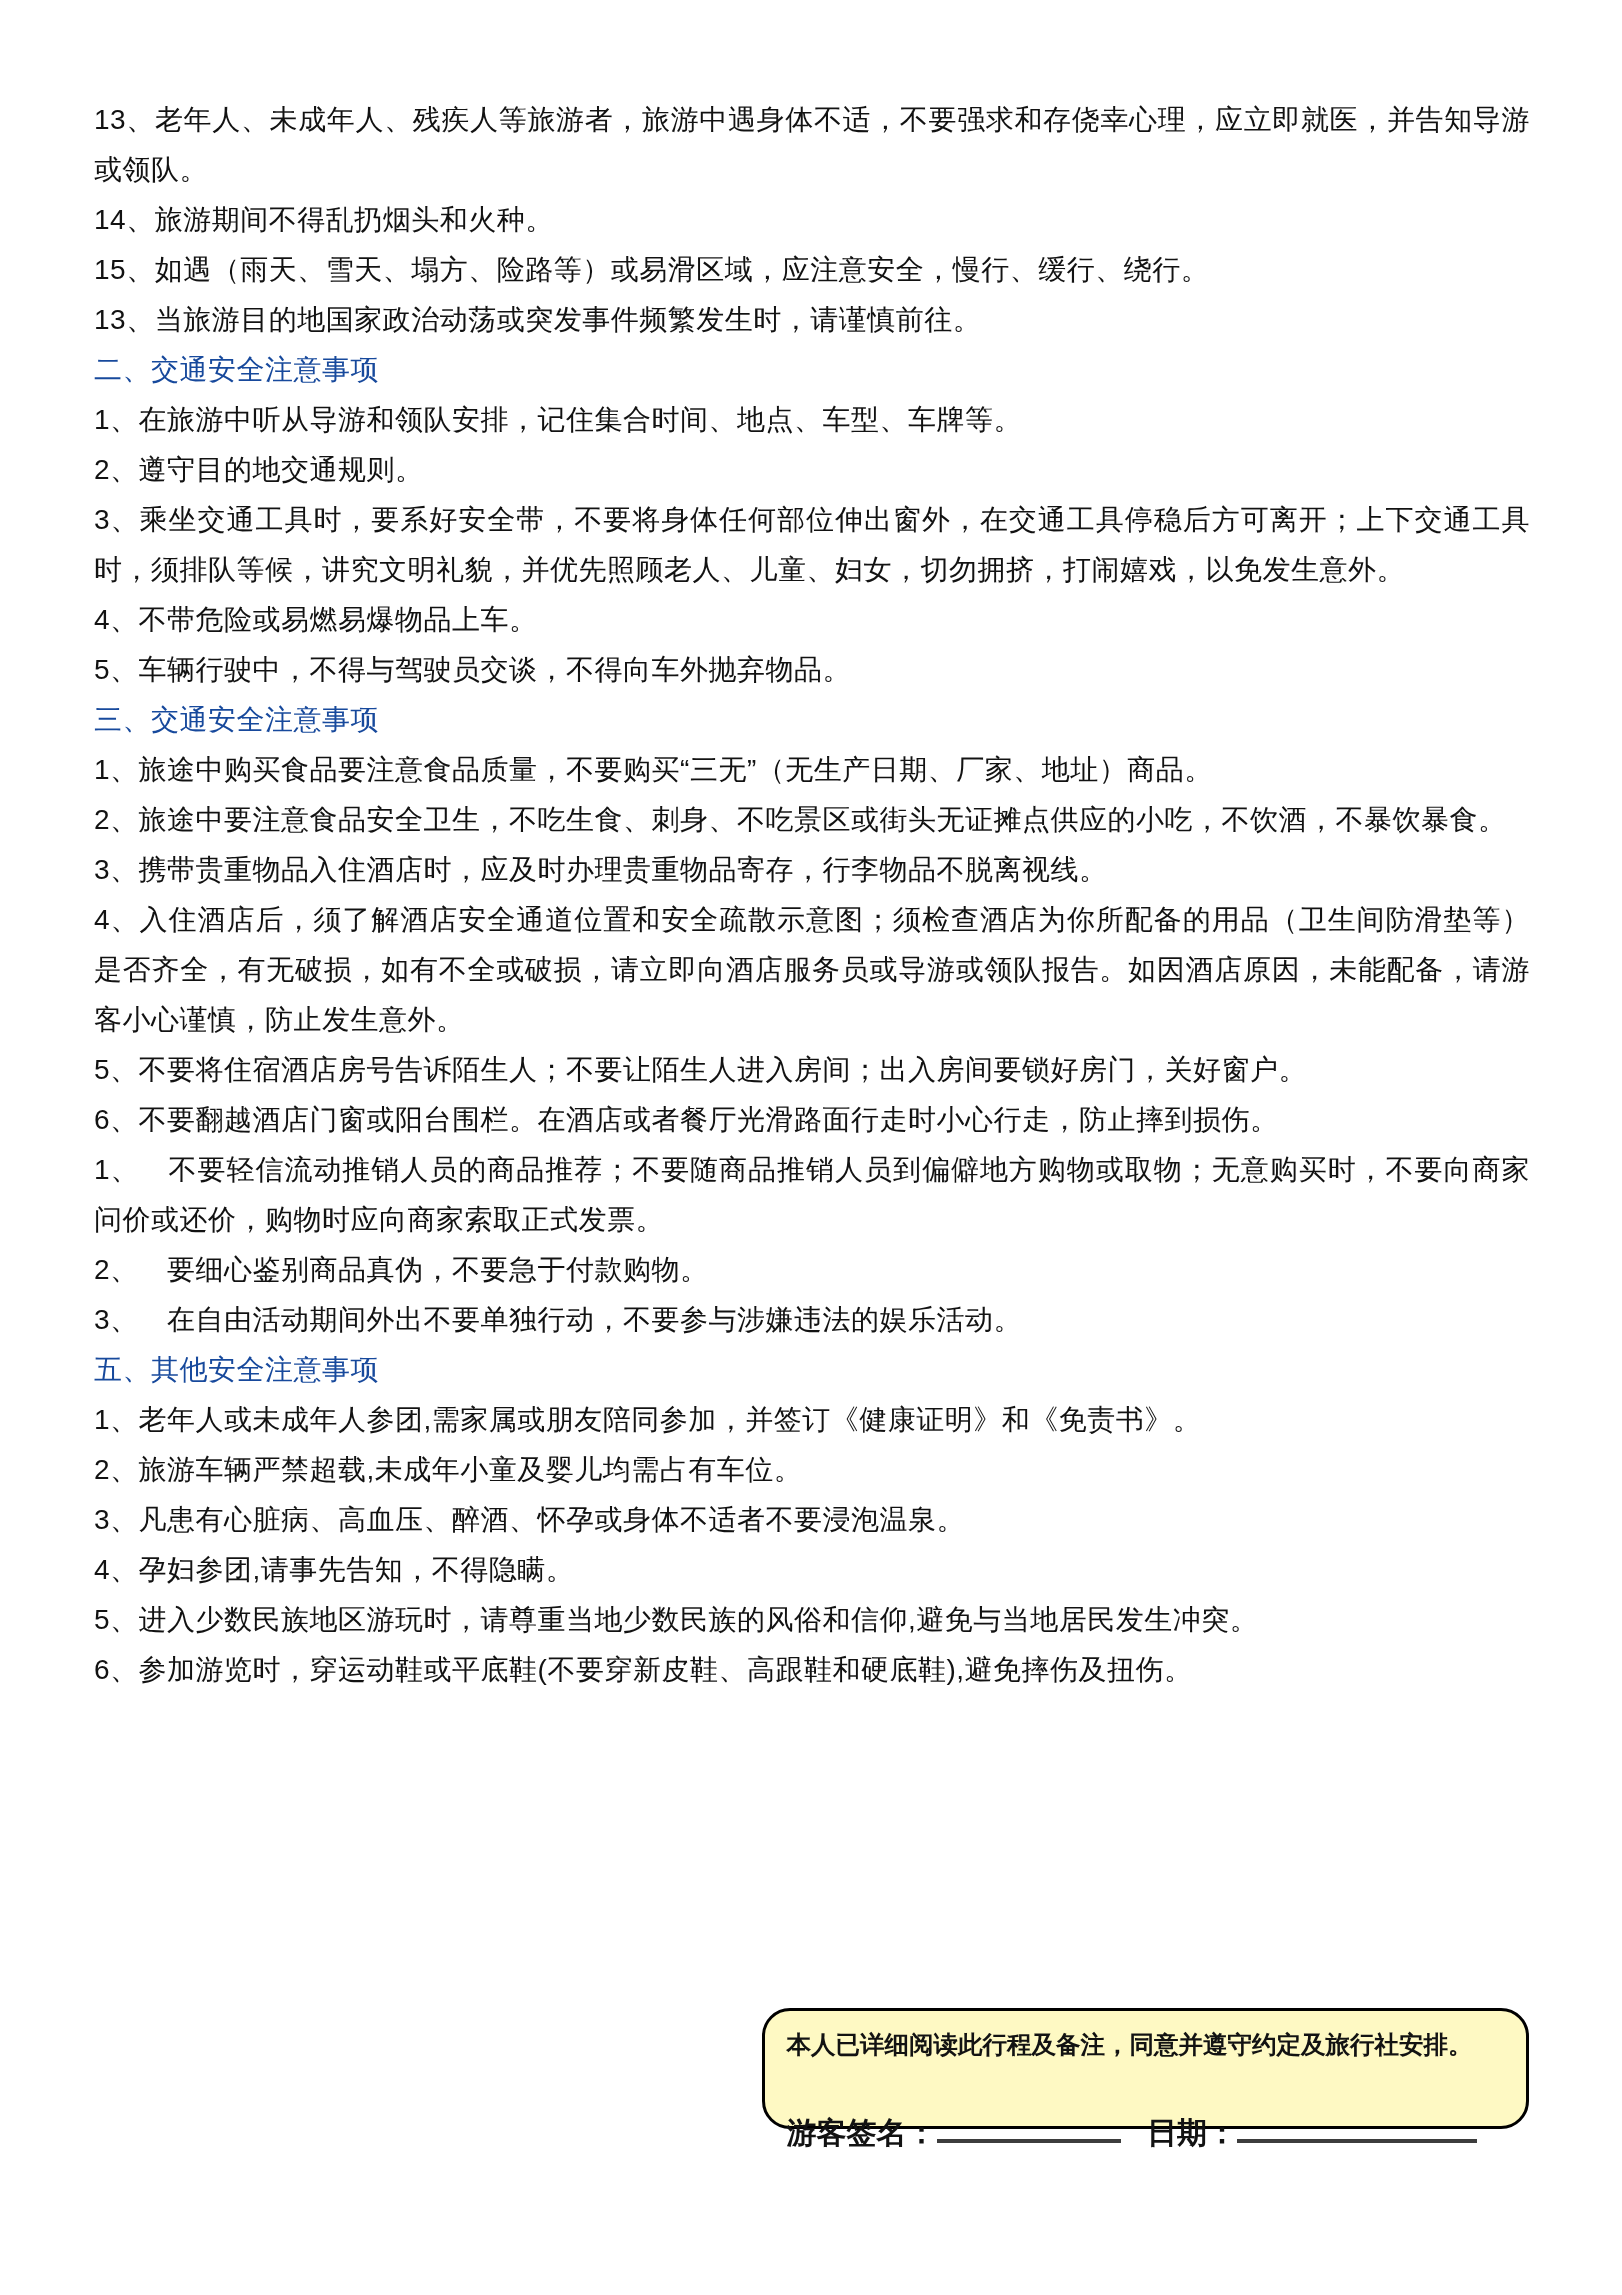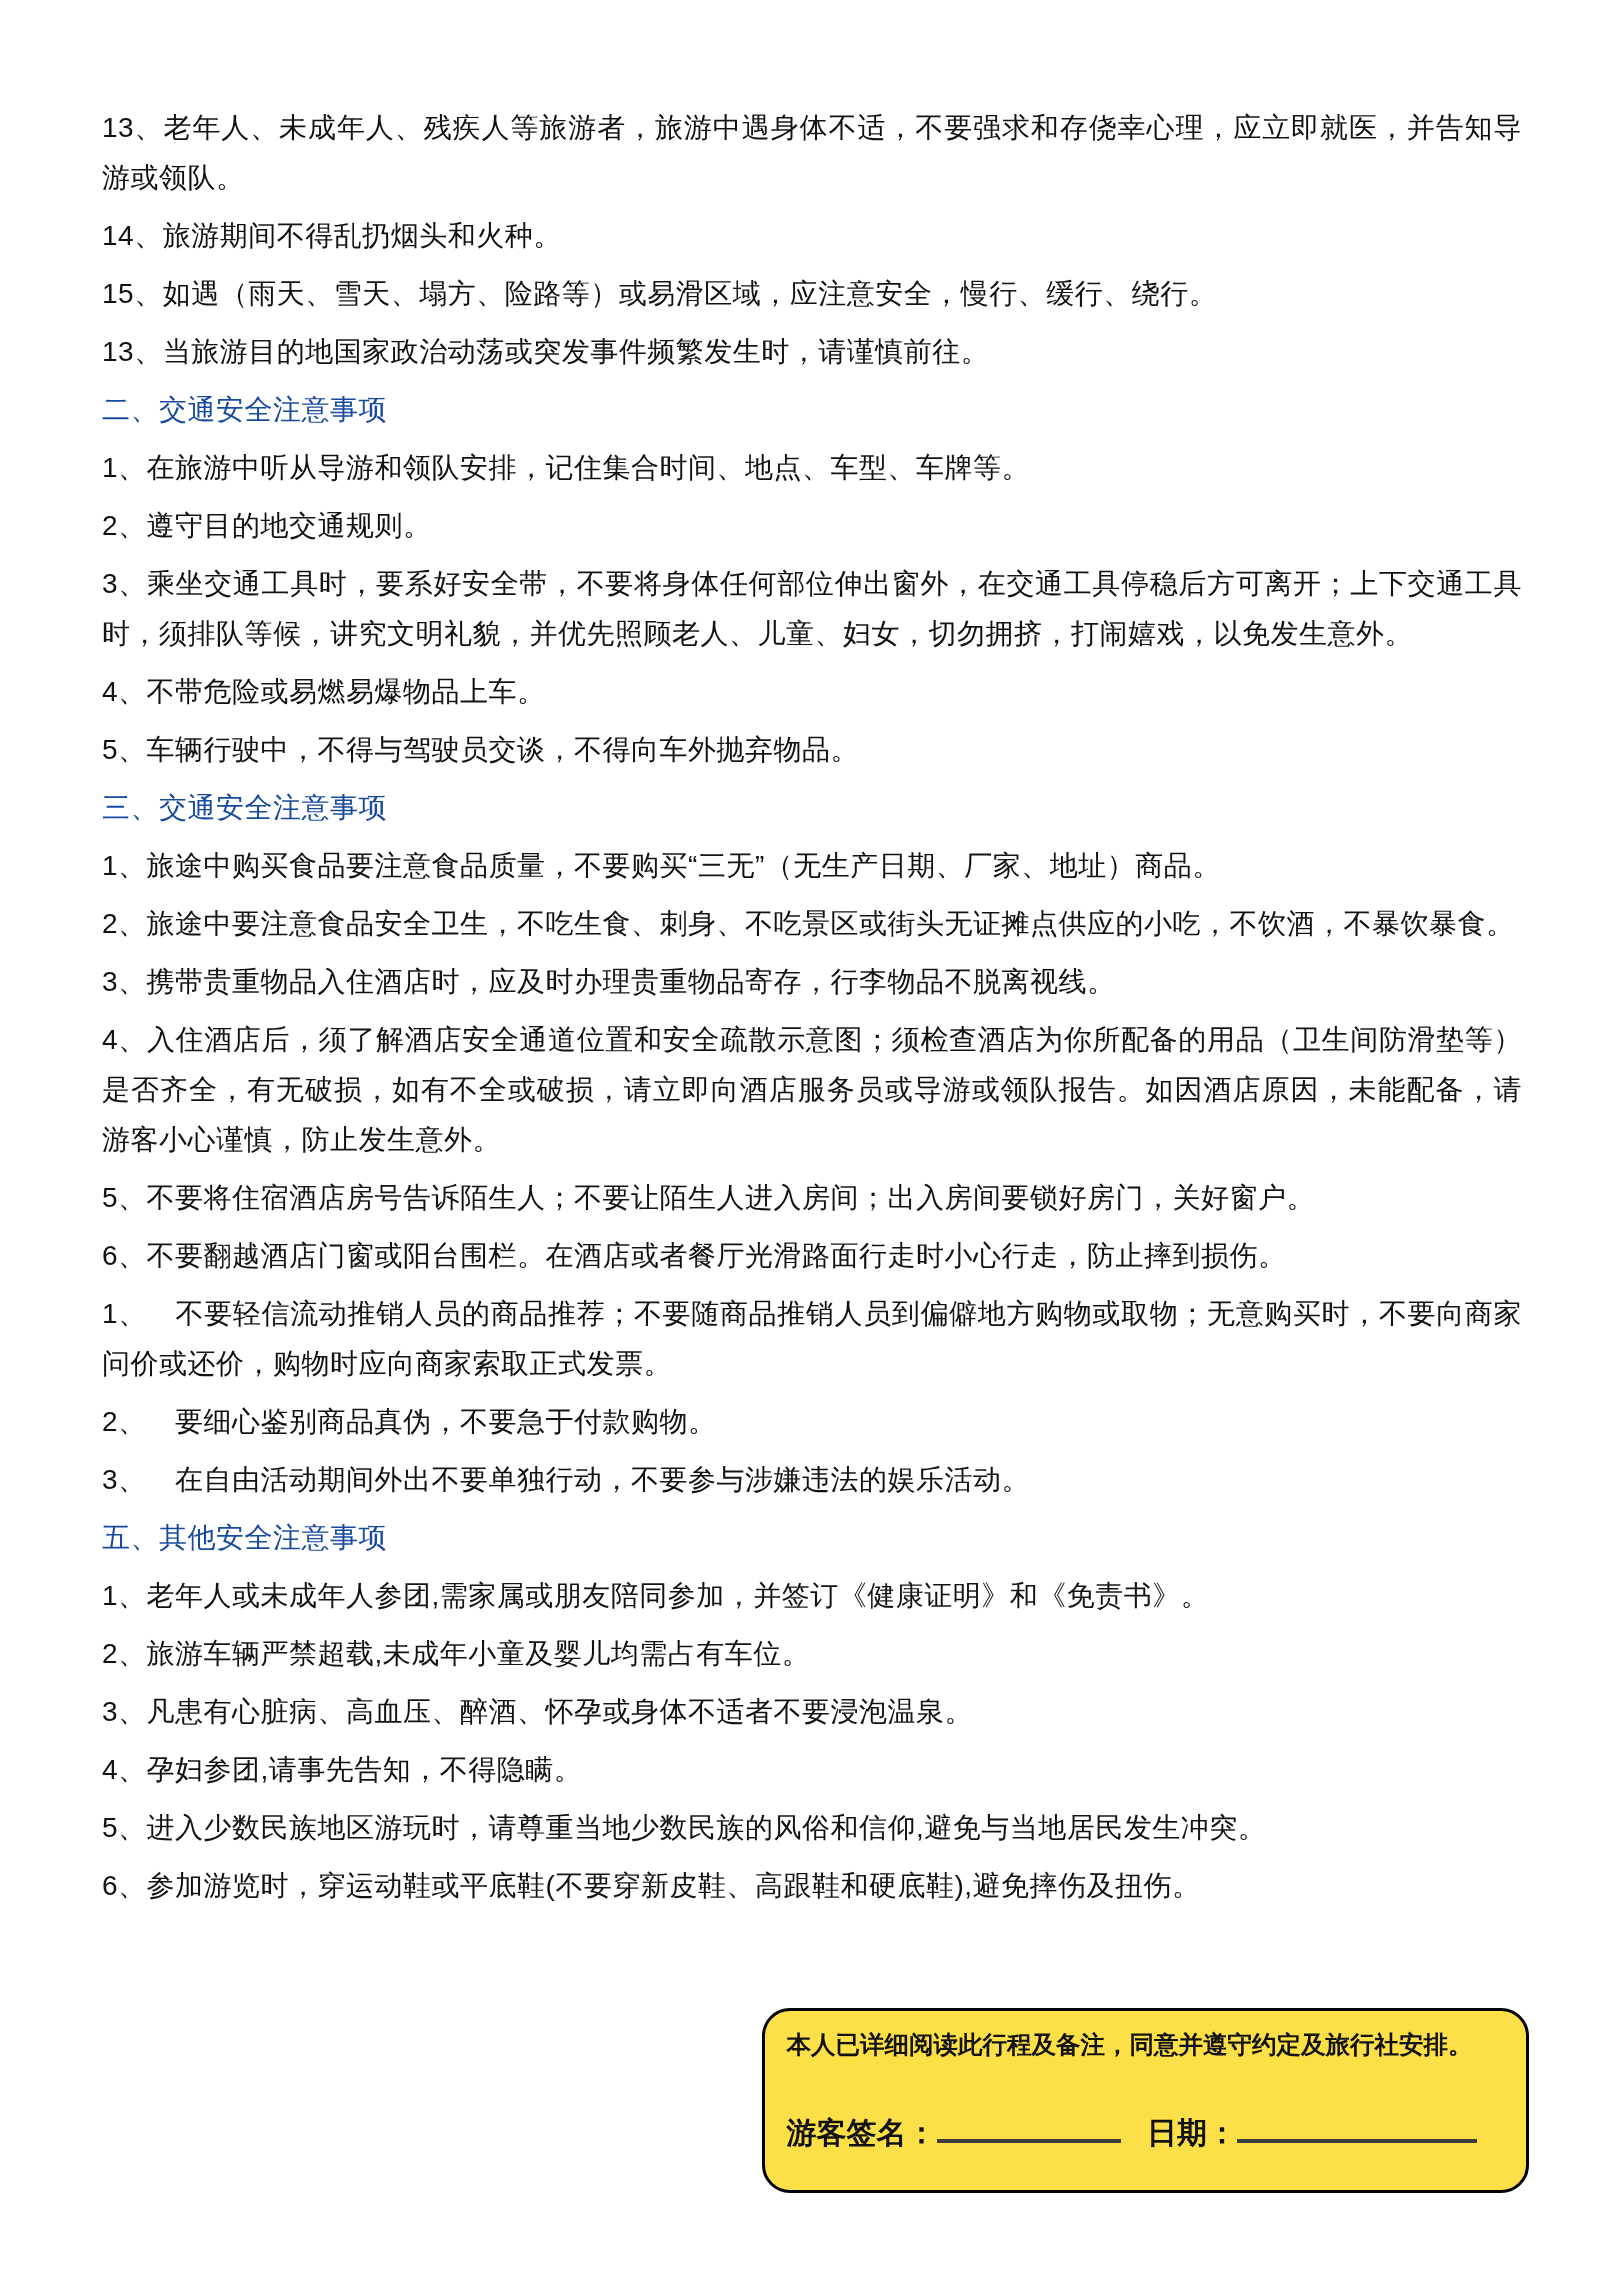--- a/index.html
+++ b/index.html
@@ -19,44 +19,44 @@
     left: 94px;
     top: 95px;
     width: 1436px;
     color: #121212;
     font-size: 28px;
     line-height: 50px;
     text-align: justify;
     letter-spacing: 0.5px;
   }
   .doc p, .doc h2 {
-    margin: 8px;
+    margin: 0;
     padding: 0;
   }
   .sec-heading {
     color: #17499C;
     font-weight: 400;
     font-size: 28px;
     line-height: 50px;
     text-align: left;
   }
   .item {
     font-weight: 400;
   }
   .signature-box {
     position: absolute;
     left: 762px;
     top: 2008px;
     width: 767px;
-    height: 185px;
+    height: 121px;
     box-sizing: border-box;
     border: 3.6px solid #000000;
     border-radius: 28px;
     padding: 18.4px 21.5px 0 21.5px;
-    background: #fde047;
+    background: #fef9c3;
   }
   .sig-statement {
     font-size: 24.5px;
     line-height: 31px;
     font-weight: 700;
     color: #121212;
     white-space: nowrap;
   }
   .sig-row {
     margin-top: 52px;

